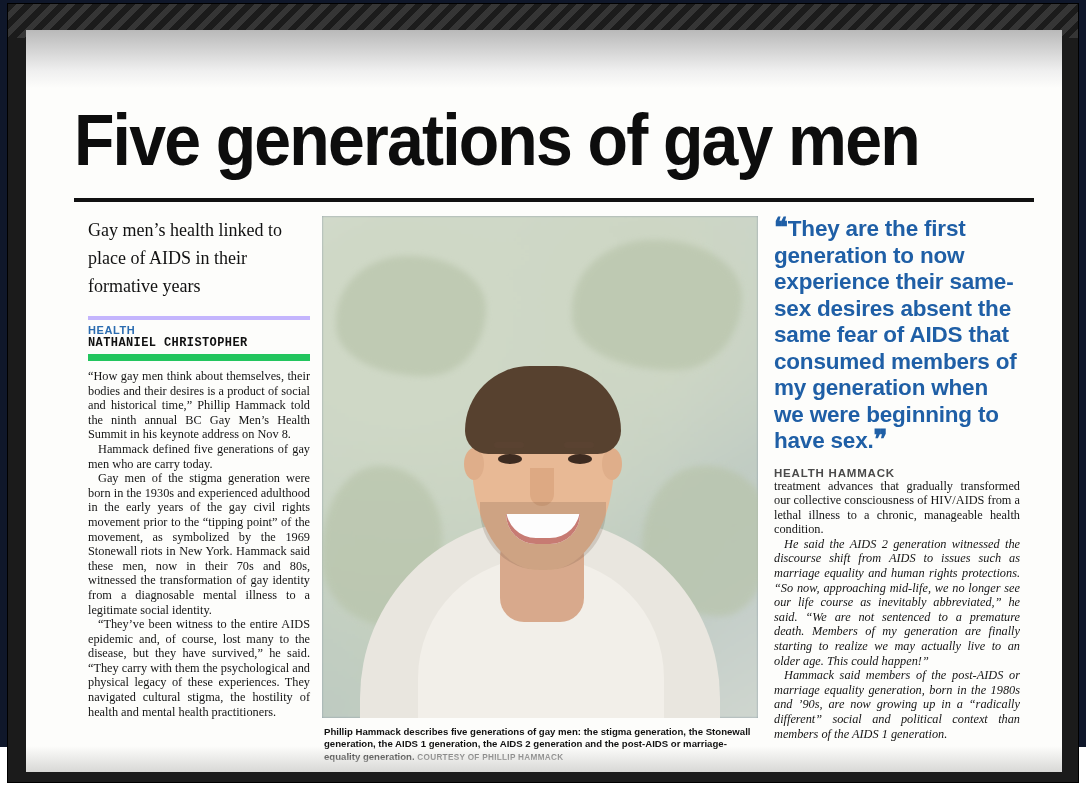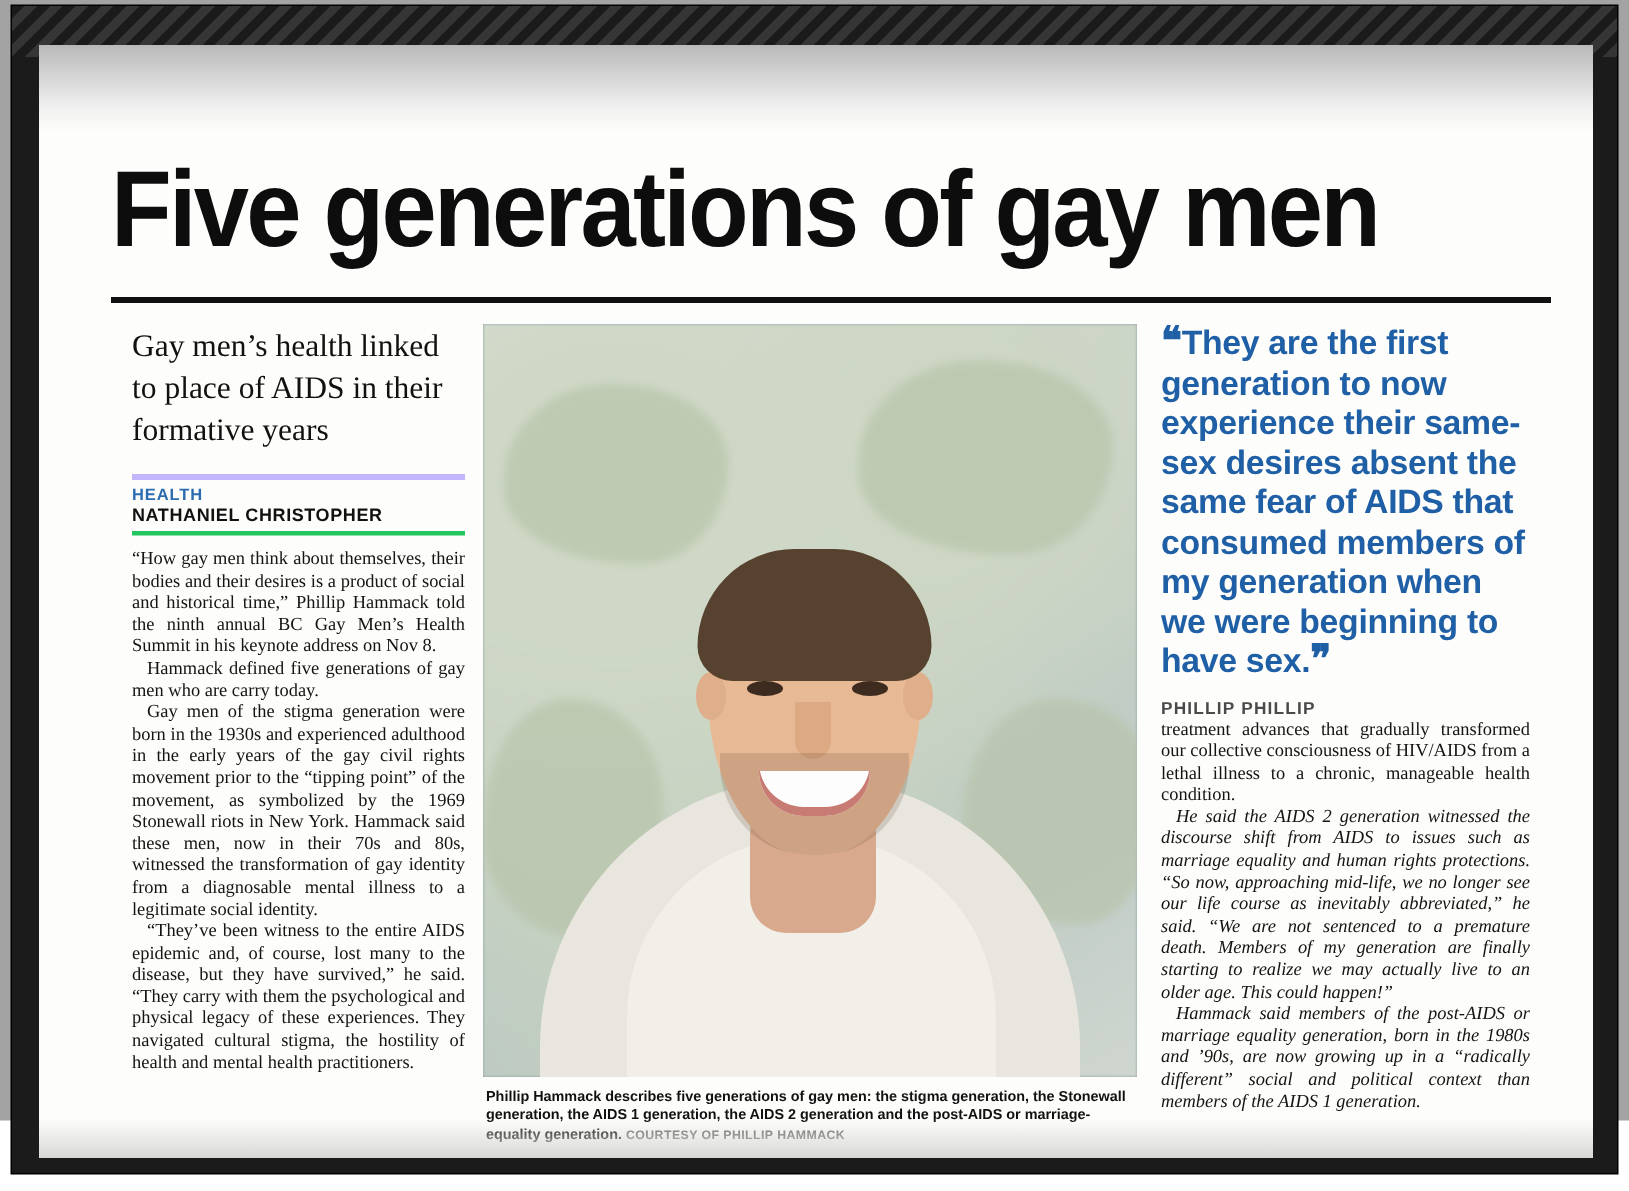--- a/index.html
+++ b/index.html
@@ -13,21 +13,21 @@
     overflow: hidden;
     font-family: "Liberation Serif", serif;
   }
 
   
   #page {
     position: absolute;
     left: 0; top: 0;
     width: 1086px;
     height: 747px;
-    background: #a3a3a3;
+    background: #0f172a;
   }
 
   
   .paper-frame {
     position: absolute;
     left: 8px;
     top: 4px;
     width: 1070px;
     height: 778px;
     background: #1b1b1b;
@@ -97,42 +97,42 @@
 
   
   .col-left {
     position: absolute;
     left: 62px;
     top: 186px;
     width: 222px;
   }
   .deck {
     font-family: "Liberation Serif", serif;
-    font-size: 21px;
+    font-size: 18px;
     line-height: 28px;
     font-weight: 400;
     color: #111;
     margin-bottom: 16px;
   }
   .kicker {
     font-family: "Liberation Sans", sans-serif;
     font-weight: 700;
     font-size: 11px;
     letter-spacing: .6px;
     color: #2b6cb0;
     border-top: 4px solid #c4b5fd;
     padding-top: 4px;
   }
   .byline {
-    font-family: Liberation Sans, sans-serif;
+    font-family: Liberation Mono, monospace;
     font-weight: 700;
     font-size: 12px;
     letter-spacing: .4px;
     color: #111;
-    border-bottom: 3px solid #22c55e;
+    border-bottom: 7px solid #22c55e;
     padding-bottom: 4px;
     margin-bottom: 8px;
   }
   .body-text p {
     font-family: "Liberation Serif", serif;
     font-size: 12.3px;
     line-height: 14.6px;
     text-align: justify;
     margin: 0;
     text-indent: 0;
@@ -381,21 +381,21 @@
         <div class="caption">
           <span>Phillip Hammack describes five generations of gay men: the stigma generation, the Stonewall generation, the AIDS 1 generation, the AIDS 2 generation and the post-AIDS or marriage-equality generation.</span>
           <span class="credit">COURTESY OF PHILLIP HAMMACK</span>
         </div>
       </div>
 
       <div class="col-right">
         <div class="pullquote">
           <span class="qmark">❝</span><span>They are the first generation to now experience their same-sex desires absent the same fear of AIDS that consumed members of my generation when we were beginning to have sex.</span><span class="qmark">❞</span>
         </div>
-        <div class="attrib">PHILLIP PHILLIP</div>
+        <div class="attrib">HEALTH HAMMACK</div>
         <div class="right-body">
           <p>treatment advances that gradually transformed our collective consciousness of HIV/AIDS from a lethal illness to a chronic, manageable health condition.</p>
           <p>He said the AIDS 2 generation witnessed the discourse shift from AIDS to issues such as marriage equality and human rights protections. “So now, approaching mid-life, we no longer see our life course as inevitably abbreviated,” he said. “We are not sentenced to a premature death. Members of my generation are finally starting to realize we may actually live to an older age. This could happen!”</p>
           <p>Hammack said members of the post-AIDS or marriage equality generation, born in the 1980s and ’90s, are now growing up in a “radically different” social and political context than members of the AIDS 1 generation.</p>
         </div>
       </div>
 
       <div class="bottom-fade"></div>
     </div>
   </div>

